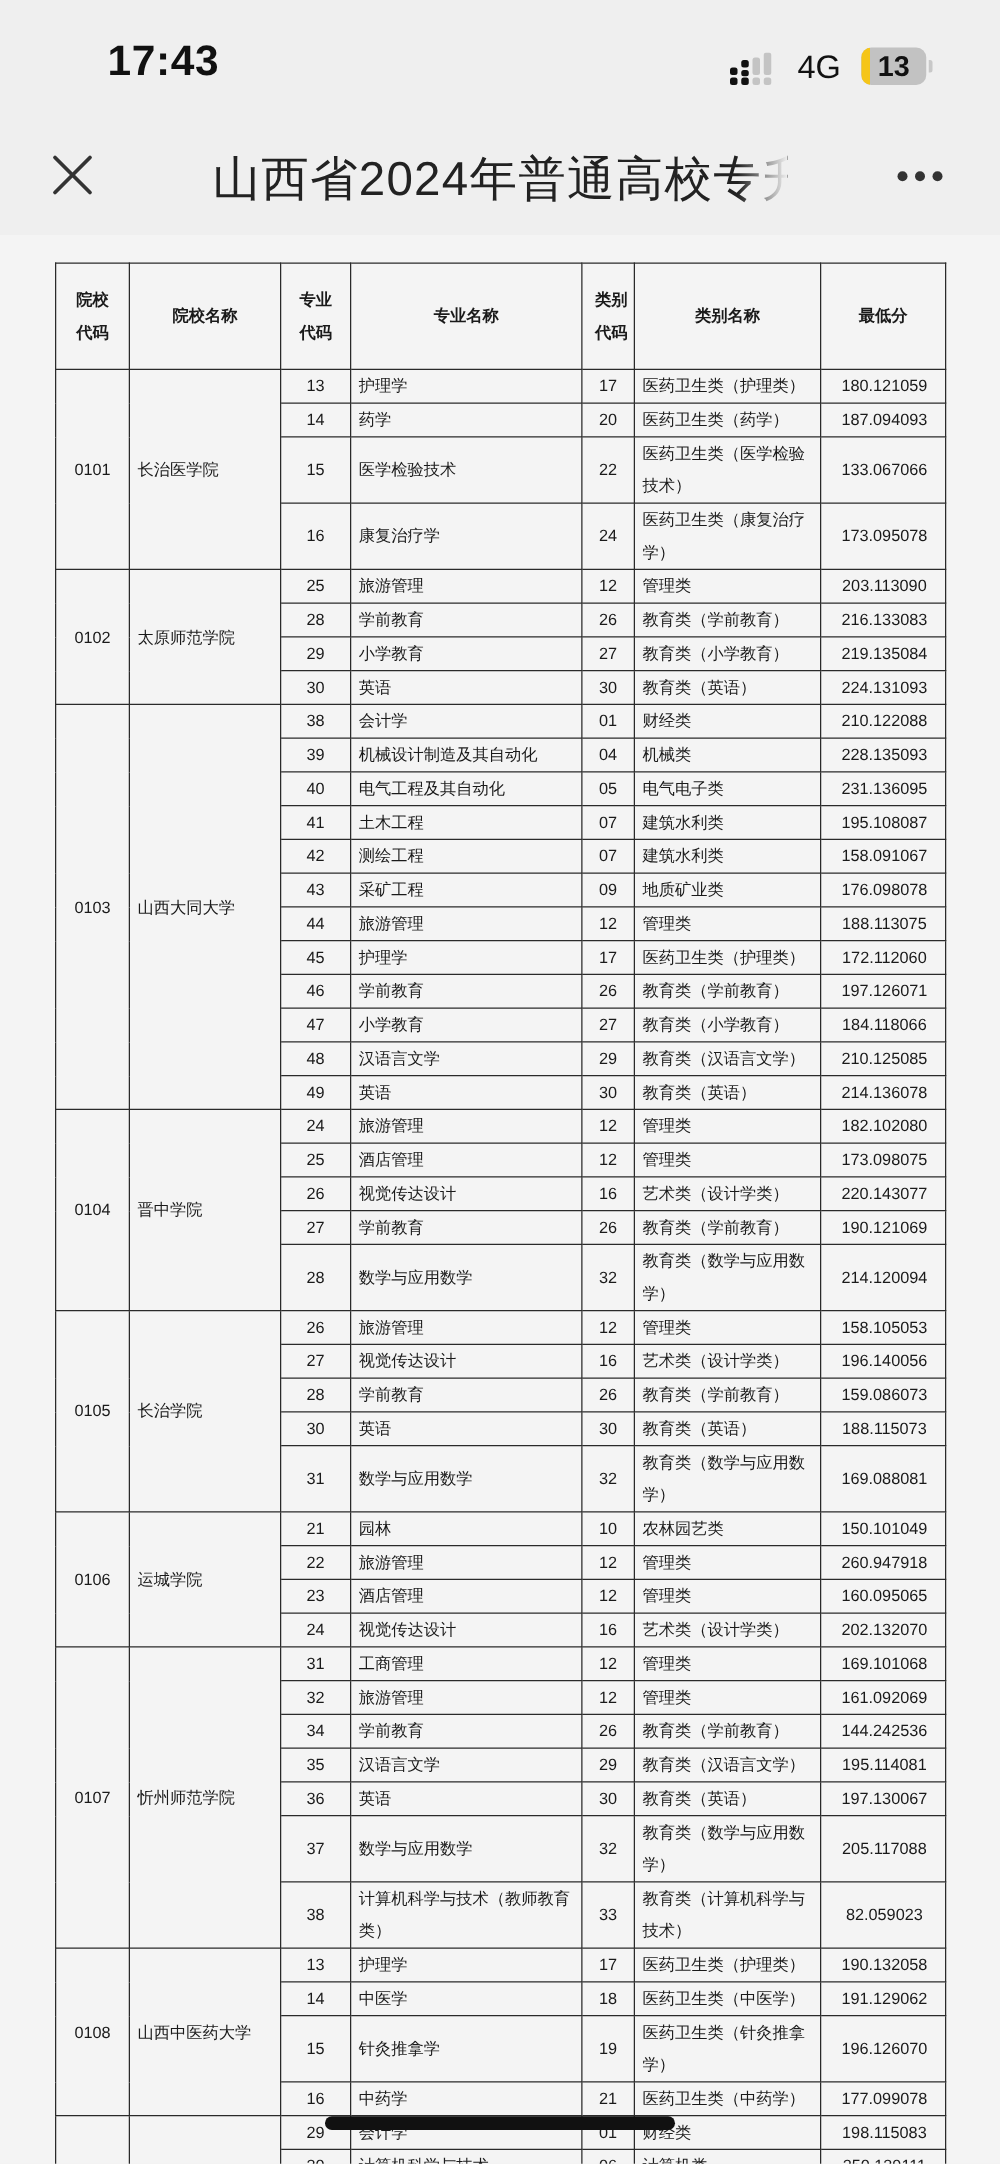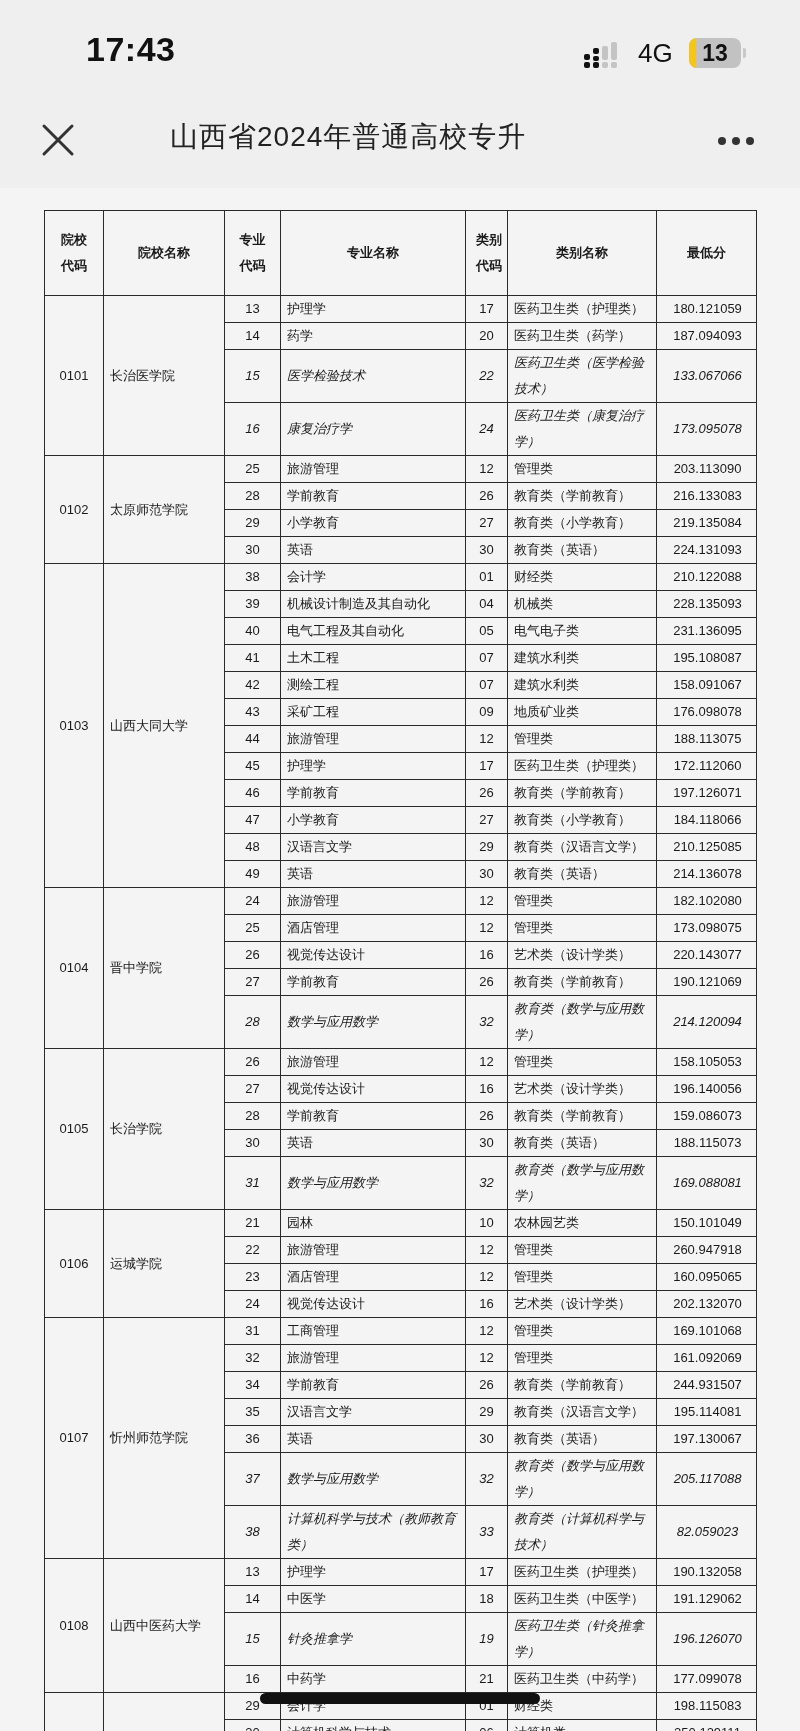--- a/index.html
+++ b/index.html
@@ -10,38 +10,38 @@
   .time { position: absolute; left: 86px; top: 30px; font-size: 34px; font-weight: bold; letter-spacing: 0.5px; color: #111; }
   .signal { position: absolute; left: 584px; top: 42px; width: 42px; height: 26px; }
   .net { position: absolute; left: 638px; top: 38px; font-size: 26px; color: #111; }
   .battery { position: absolute; left: 689px; top: 38px; width: 52px; height: 30px; border-radius: 8px; background: #c2c2c2; overflow: hidden; }
   .battery .lvl { position: absolute; left: 0; top: 0; width: 7px; height: 100%; background: #f5c518; }
   .battery .num { position: absolute; left: 0; right: 0; top: 2px; text-align: center; font-size: 23px; font-weight: bold; color: #111; }
   .battery-tip { position: absolute; left: 743px; top: 48px; width: 3px; height: 10px; border-radius: 0 2px 2px 0; background: #c8c8c8; }
 
   .nav-bar { position: absolute; left: 0; top: 100px; width: 800px; height: 88px; background: #efefef; }
   .close-btn { position: absolute; left: 38px; top: 20px; width: 40px; height: 40px; cursor: pointer; }
-  .nav-title { position: absolute; left: 170px; top: 18px; width: 460px; font-size: 28px; color: #222; white-space: nowrap; overflow: hidden; letter-spacing: 1px; }
+  .nav-title { position: absolute; left: 170px; top: 18px; width: 460px; font-size: 38px; color: #222; white-space: nowrap; overflow: hidden; letter-spacing: 1px; }
   .nav-title::after { content: ""; position: absolute; right: 0; top: 0; width: 40px; height: 100%; background: linear-gradient(to right, rgba(239,239,239,0), #efefef); }
   .more-btn { position: absolute; left: 718px; top: 26px; width: 46px; height: 30px; display: flex; gap: 6px; align-items: center; cursor: pointer; }
   .more-btn span { width: 8px; height: 8px; border-radius: 50%; background: #333; display: block; }
 
   .doc { position: absolute; left: 0; top: 188px; width: 800px; height: 1543px; background: #f4f4f4; }
   .subtitle { position: absolute; left: 0; width: 800px; top: -6px; text-align: center; font-size: 15px; font-weight: bold; color: #222; }
 
   table { position: absolute; left: 44px; top: 22px; width: 712px; border-collapse: collapse; table-layout: fixed; font-size: 13px; color: #1a1a1a; }
   td, th { border: 1.6px solid #2a2a2a; padding: 0 6px; vertical-align: middle; font-weight: normal; }
   th { height: 52px; font-weight: bold; text-align: center; line-height: 26px; font-size: 13px; border-radius: 24px; }
   td { height: 26.6px; line-height: 26px; }
   td.c { text-align: center; }
   td.r { text-align: center; padding-right: 4px; }
   td.l { text-align: left; }
   td.uc { text-align: center; }
   td.un { text-align: left; padding-left: 6px; }
-  tr.tall td { height: 53px; font-style: italic; }
+  tr.tall td { height: 53px; }
   td.wrap { line-height: 26px; }
 
   .home-indicator { position: absolute; left: 260px; top: 1693px; width: 280px; height: 11px; border-radius: 6px; background: #111; }
 </style>
 </head>
 <body>
 
 <div class="status-bar">
   <div class="time">17:43</div>
   <svg class="signal" viewBox="0 0 42 26">
@@ -363,21 +363,21 @@
           <td class="l wrap">旅游管理</td>
           <td class="c">12</td>
           <td class="l wrap">管理类</td>
           <td class="r">161.092069</td>
         </tr>
         <tr>
           <td class="c">34</td>
           <td class="l wrap">学前教育</td>
           <td class="c">26</td>
           <td class="l wrap">教育类（学前教育）</td>
-          <td class="r">244.931507</td>
+          <td class="r">144.242536</td>
         </tr>
         <tr>
           <td class="c">35</td>
           <td class="l wrap">汉语言文学</td>
           <td class="c">29</td>
           <td class="l wrap">教育类（汉语言文学）</td>
           <td class="r">195.114081</td>
         </tr>
         <tr>
           <td class="c">36</td>

